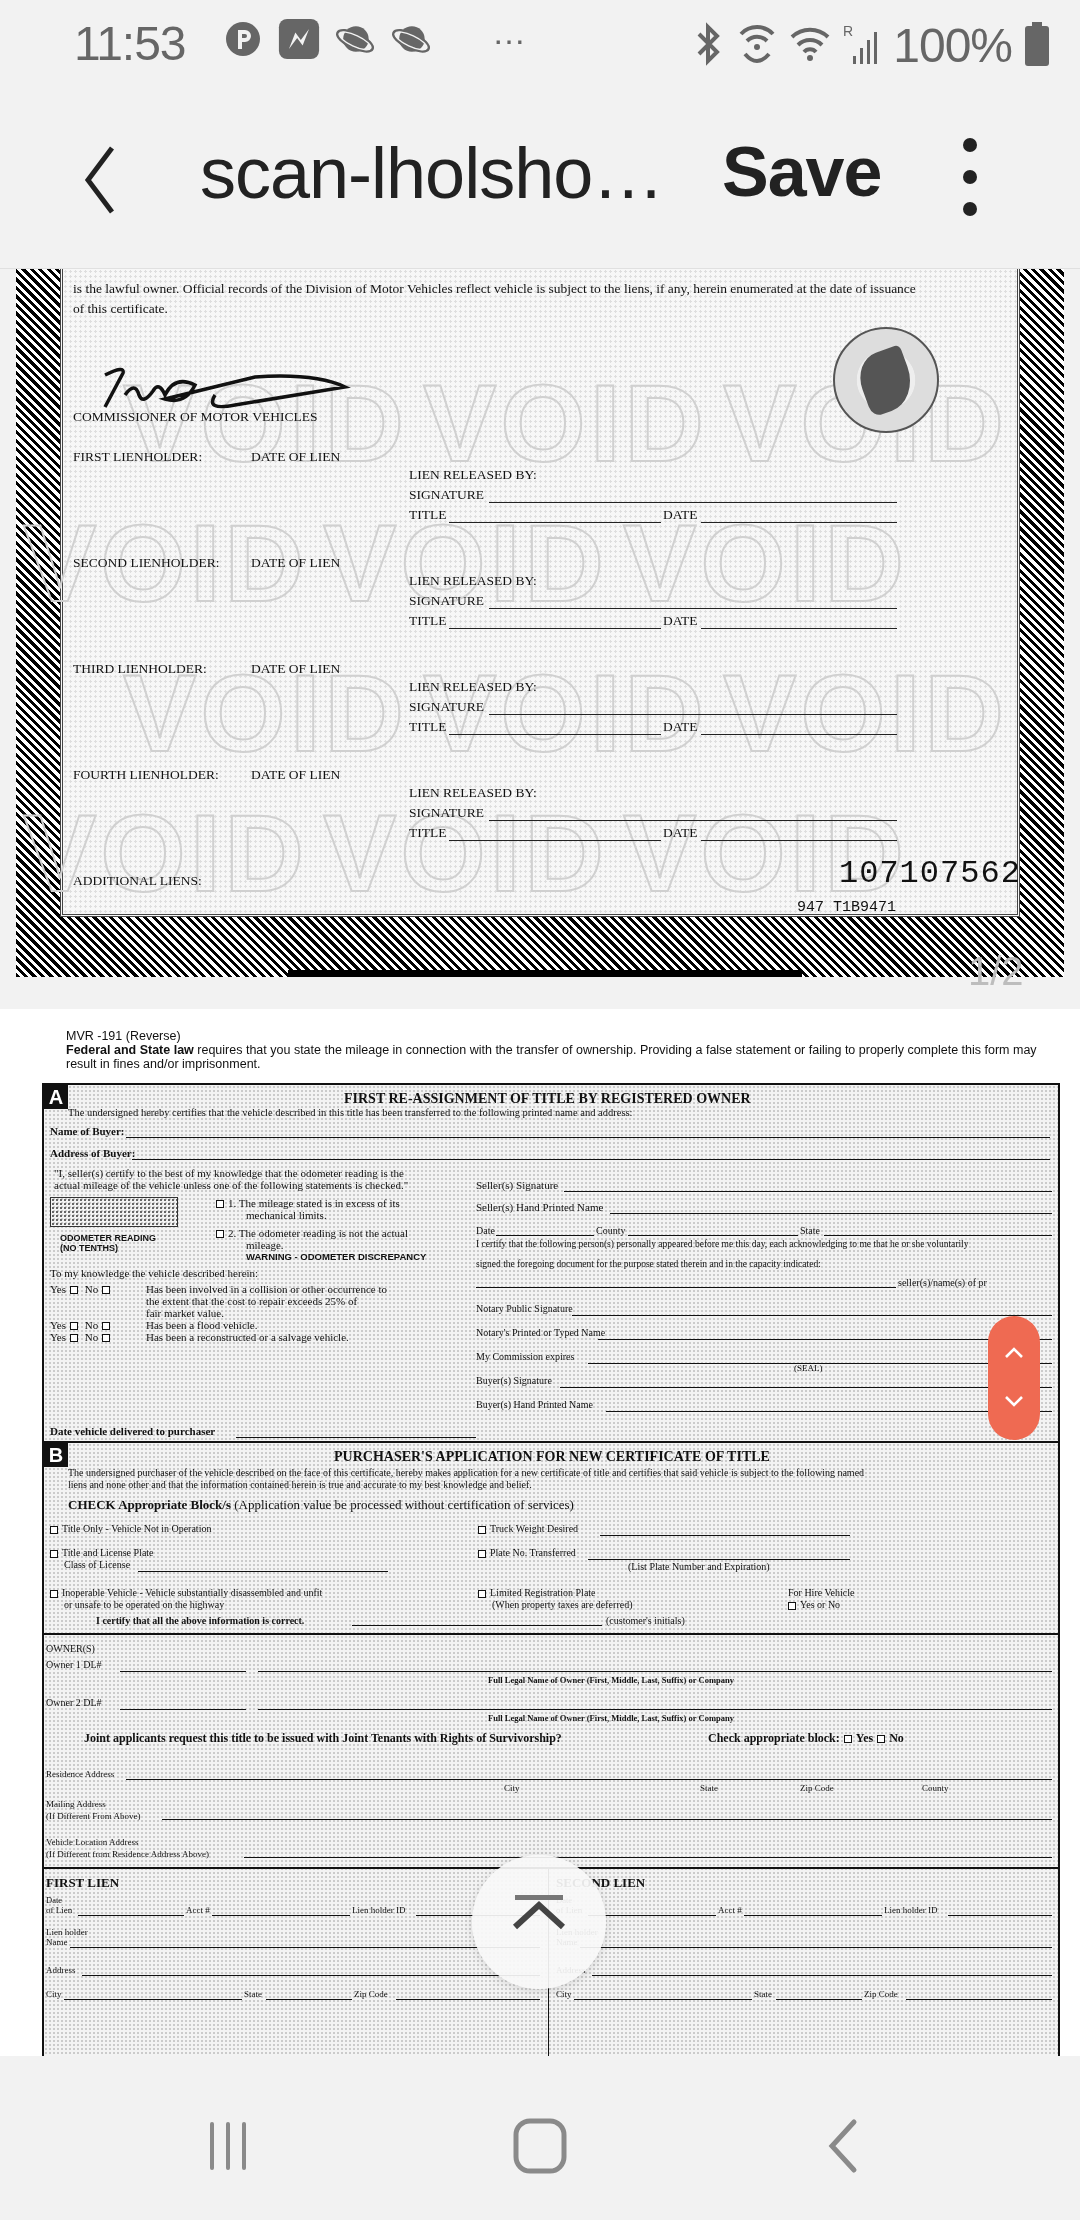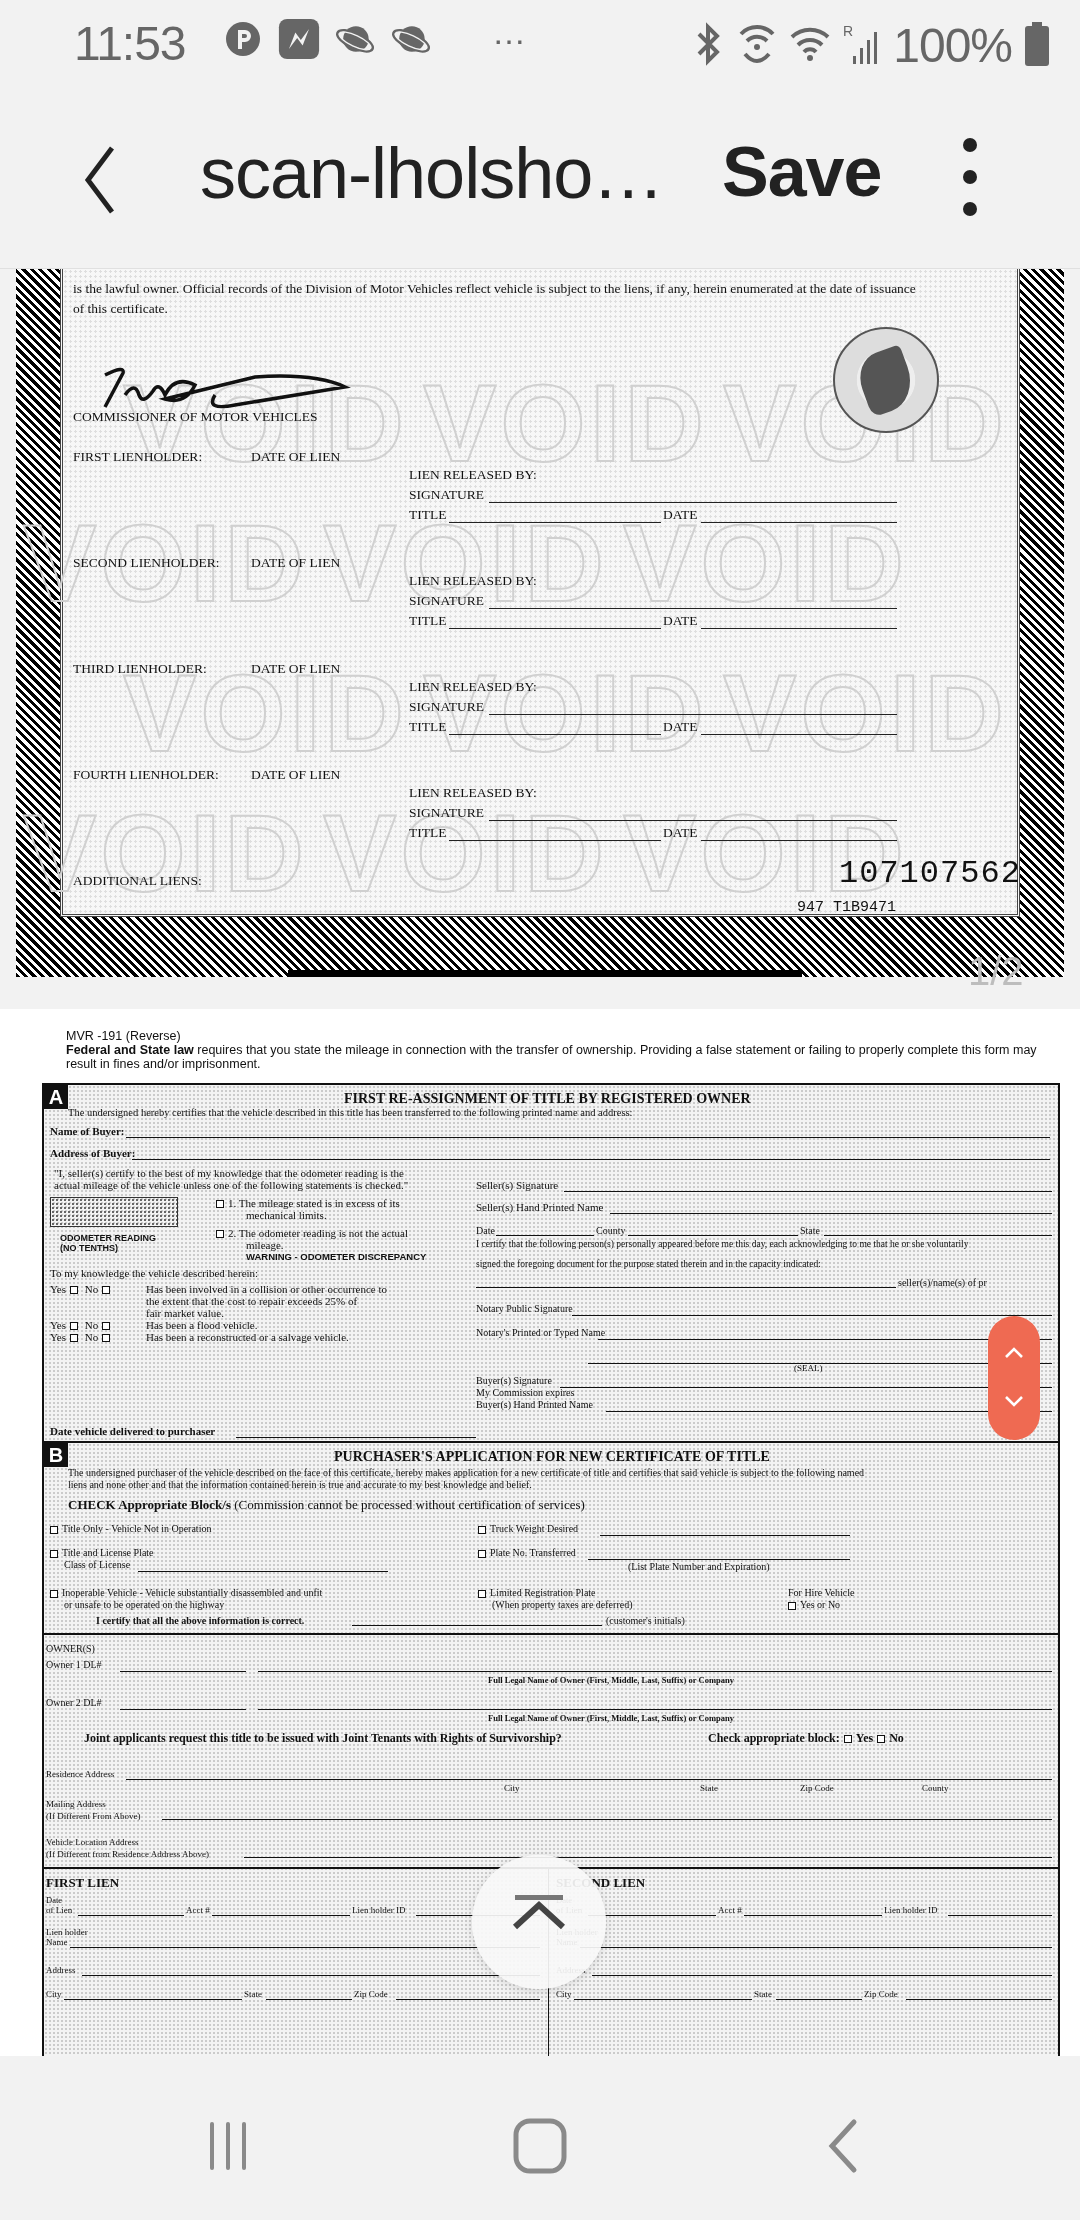--- a/index.html
+++ b/index.html
@@ -286,35 +286,35 @@
       <span class="f" style="left:756px;top:140px;font-size:10px;">State</span>
       <div class="fl" style="left:780px;top:150px;width:228px;"></div>
       <span class="f" style="left:432px;top:154px;font-size:9.5px;">I certify that the following person(s) personally appeared before me this day, each acknowledging to me that he or she voluntarily</span>
       <span class="f" style="left:432px;top:174px;font-size:9.5px;">signed the foregoing document for the purpose stated therein and in the capacity indicated:</span>
       <div class="fl" style="left:432px;top:202px;width:420px;"></div>
       <span class="f" style="left:854px;top:192px;font-size:10px;">seller(s)/name(s) of pr</span>
       <span class="f" style="left:432px;top:218px;font-size:10px;">Notary Public Signature</span>
       <div class="fl" style="left:528px;top:230px;width:480px;"></div>
       <span class="f" style="left:432px;top:242px;font-size:10px;">Notary's Printed or Typed Name</span>
       <div class="fl" style="left:554px;top:254px;width:454px;"></div>
-      <span class="f" style="left:432px;top:266px;font-size:10px;margin-top:36px;">My Commission expires</span>
+      <span class="f" style="left:432px;top:266px;font-size:10px;">My Commission expires</span>
       <div class="fl" style="left:544px;top:278px;width:464px;"></div>
       <span class="f" style="left:750px;top:278px;font-size:9px;">(SEAL)</span>
       <span class="f" style="left:432px;top:290px;font-size:10px;">Buyer(s) Signature</span>
       <div class="fl" style="left:516px;top:302px;width:492px;"></div>
       <span class="f" style="left:432px;top:314px;font-size:10px;">Buyer(s) Hand Printed Name</span>
       <div class="fl" style="left:562px;top:326px;width:446px;"></div>
     </div>
 
     <div class="form-box" style="top:432px;height:624px;">
       <div class="sec-letter">B</div>
       <span class="f fb" style="left:290px;top:6px;font-size:14px;">PURCHASER'S APPLICATION FOR NEW CERTIFICATE OF TITLE</span>
       <span class="f" style="left:24px;top:24px;font-size:10px;">The undersigned purchaser of the vehicle described on the face of this certificate, hereby makes application for a new certificate of title and certifies that said vehicle is subject to the following named</span>
       <span class="f" style="left:24px;top:36px;font-size:10px;">liens and none other and that the information contained herein is true and accurate to my best knowledge and belief.</span>
-      <span class="f" style="left:24px;top:54px;font-size:13px;"><b>CHECK Appropriate Block/s</b><span> (Commission cannot be processed without certification of services)</span></span>
+      <span class="f" style="left:24px;top:54px;font-size:13px;"><b>CHECK Appropriate Block/s</b><span> (Application value be processed without certification of services)</span></span>
 
       <span class="f" style="left:2px;top:80px;font-size:10px;"><span class="cb"></span><span>Title Only - Vehicle Not in Operation</span></span>
       <span class="f" style="left:430px;top:80px;font-size:10px;"><span class="cb"></span><span>Truck Weight Desired</span></span>
       <div class="fl" style="left:556px;top:92px;width:250px;"></div>
       <span class="f" style="left:2px;top:104px;font-size:10px;"><span class="cb"></span><span>Title and License Plate</span></span>
       <span class="f" style="left:20px;top:116px;font-size:10px;">Class of License</span>
       <div class="fl" style="left:94px;top:128px;width:250px;"></div>
       <span class="f" style="left:430px;top:104px;font-size:10px;"><span class="cb"></span><span>Plate No. Transferred</span></span>
       <div class="fl" style="left:544px;top:116px;width:262px;"></div>
       <span class="f" style="left:584px;top:118px;font-size:10px;">(List Plate Number and Expiration)</span>

